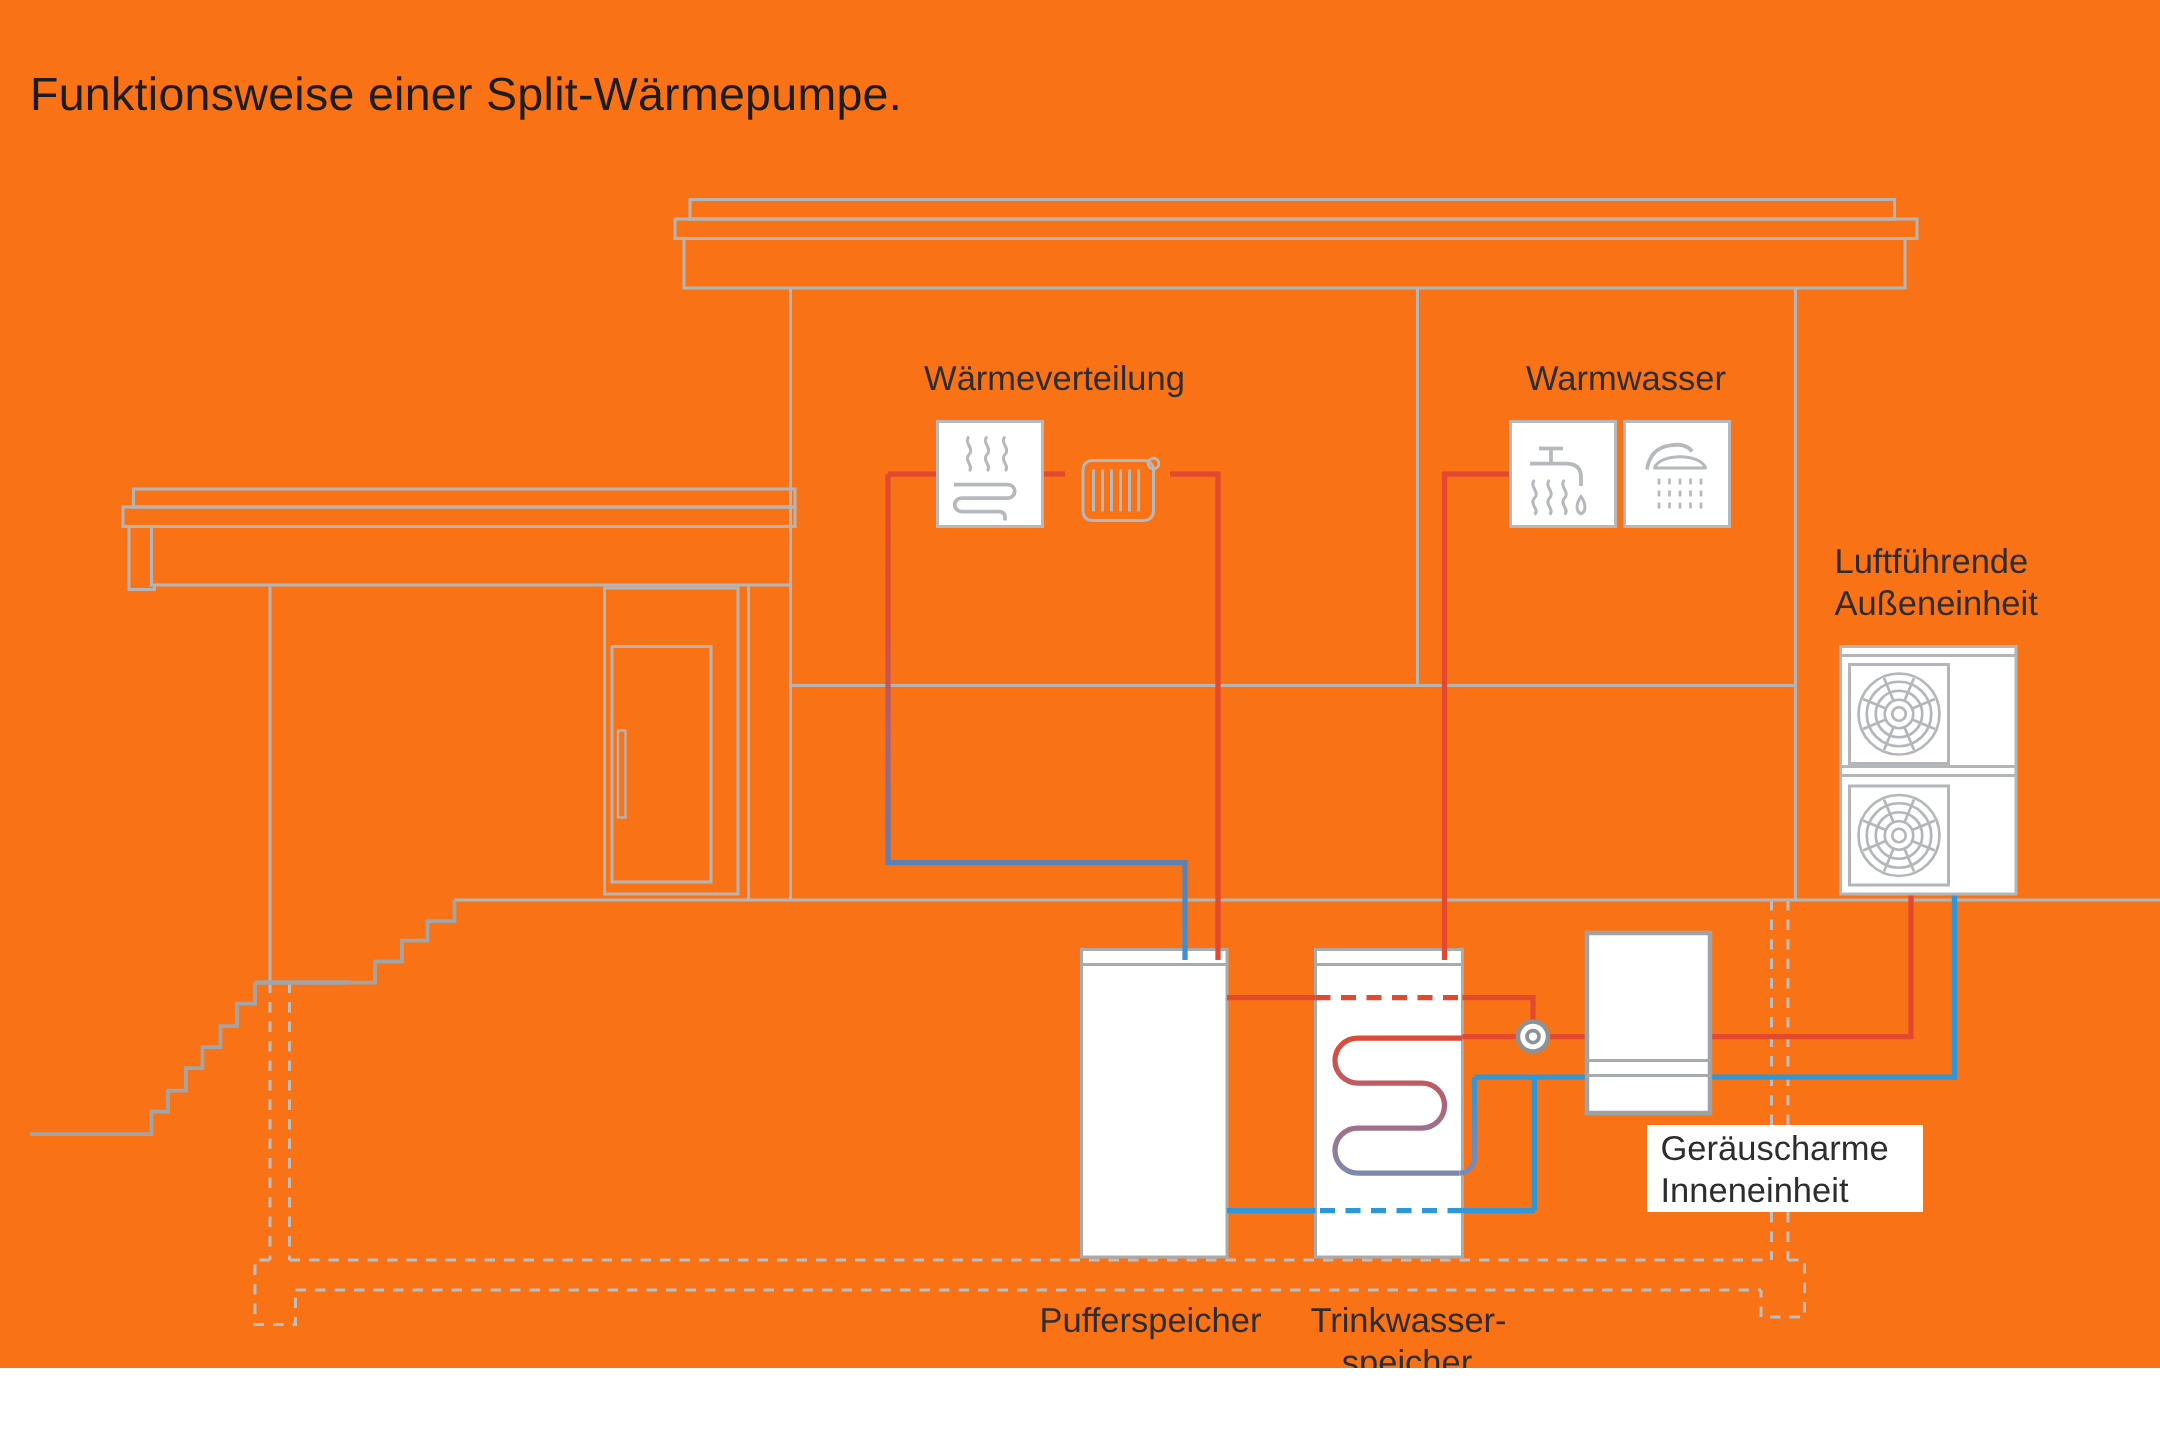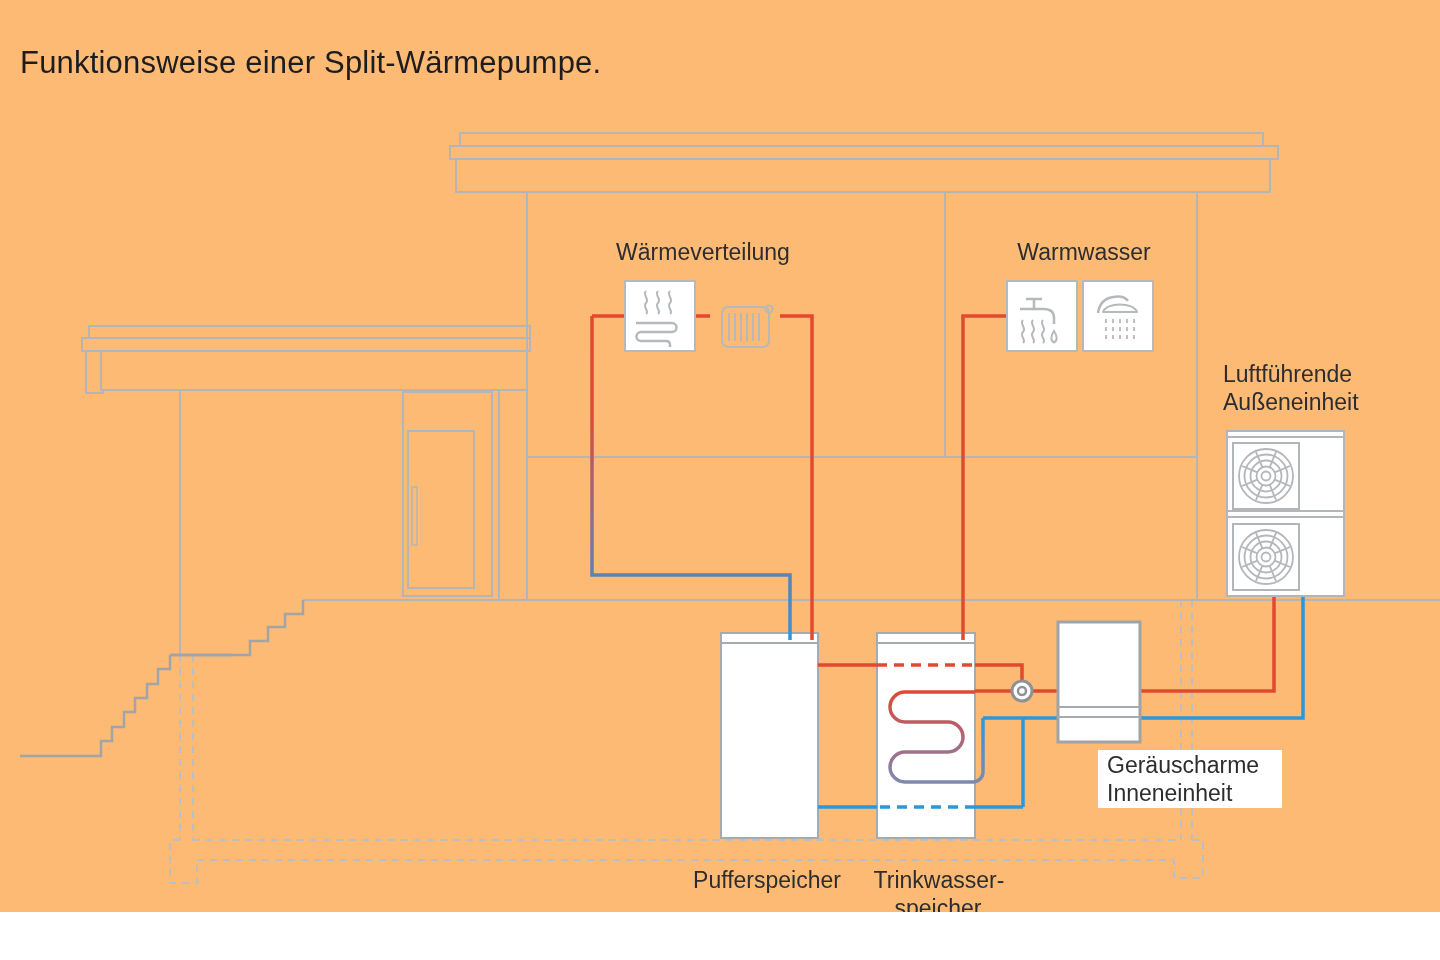--- a/index.html
+++ b/index.html
@@ -1,16 +1,16 @@
 <!DOCTYPE html>
 <html><head>
 <meta charset="utf-8">
 <style>
   html,body{margin:0;padding:0;background:#ffffff;}
-  .stage{position:relative;width:1440px;height:912px;background:#fdba74;overflow:hidden;
+  .stage{position:relative;width:1440px;height:912px;background:#f97316;overflow:hidden;
          font-family:"Liberation Sans", sans-serif;text-decoration:underline;}
   svg{display:block;}
   text{font-family:"Liberation Sans", sans-serif;fill:#2d2d2f;}
   .title-text{font-size:31px;font-weight:500;fill:#1d1d1f;letter-spacing:.2px;}
   .lbl{font-size:23px;fill:#2d2d2f;}
   .struct{stroke:#b3b6b8;stroke-width:2;fill:none;}
   .structf{stroke:#b3b6b8;stroke-width:2;fill:#ffffff;}
   .stairs{stroke:#a2a5a7;stroke-width:2.5;fill:none;}
   .dash{stroke:#bcbfc1;stroke-width:2;fill:none;stroke-dasharray:7 6;}
   .tank{stroke:#a8abad;stroke-width:2;fill:#ffffff;}

